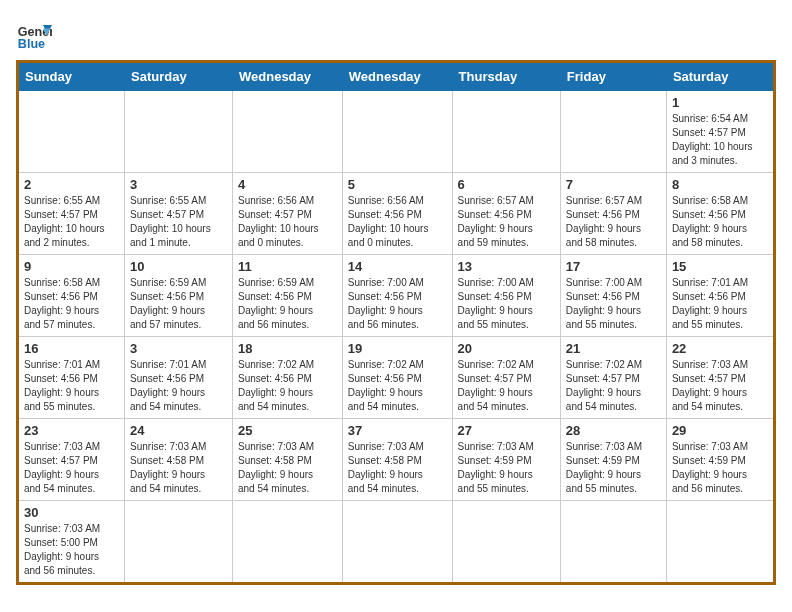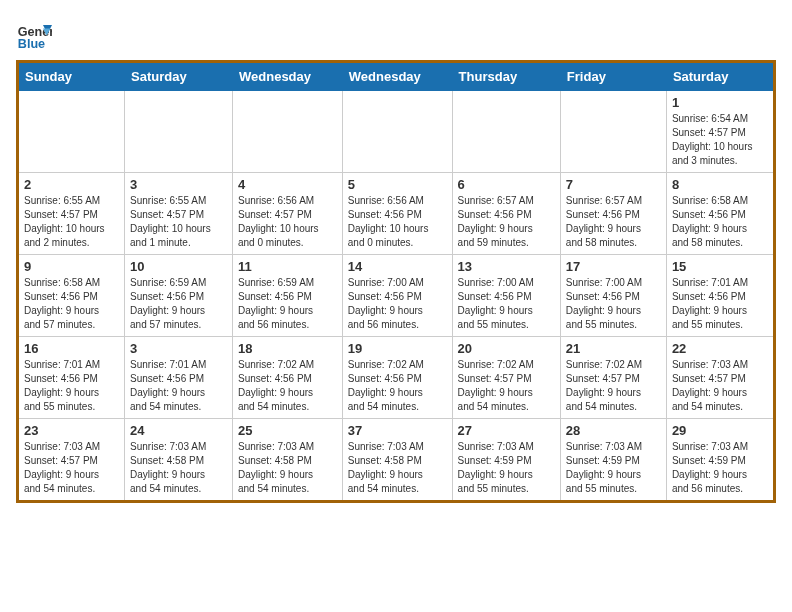--- a/index.html
+++ b/index.html
@@ -320,14 +320,29 @@
 and 55 minutes.</div>
         </td>
         <td>
           <div class="day-number">29</div>
           <div class="day-info" style="white-space: pre-line;">Sunrise: 7:03 AM
 Sunset: 4:59 PM
 Daylight: 9 hours
 and 56 minutes.</div>
         </td>
       </tr>
+      <tr>
+        <td>
+          <div class="day-number">30</div>
+          <div class="day-info" style="white-space: pre-line;">Sunrise: 7:03 AM
+Sunset: 5:00 PM
+Daylight: 9 hours
+and 56 minutes.</div>
+        </td>
+        <td class="empty-cell"></td>
+        <td class="empty-cell"></td>
+        <td class="empty-cell"></td>
+        <td class="empty-cell"></td>
+        <td class="empty-cell"></td>
+        <td class="empty-cell"></td>
+      </tr>
     </tbody>
 </table>
 
 </body></html>

